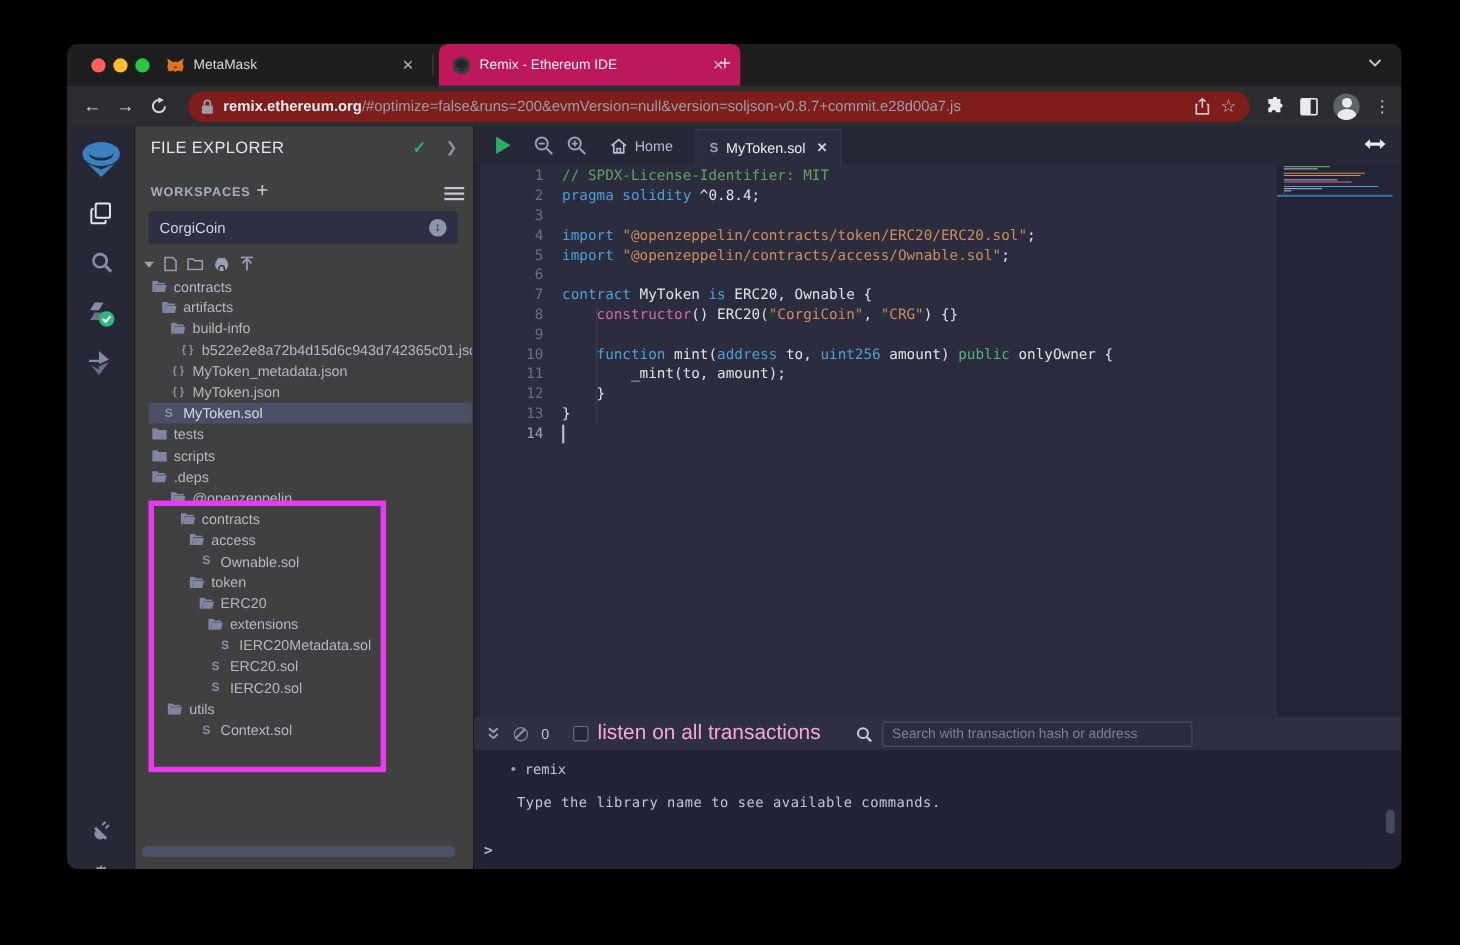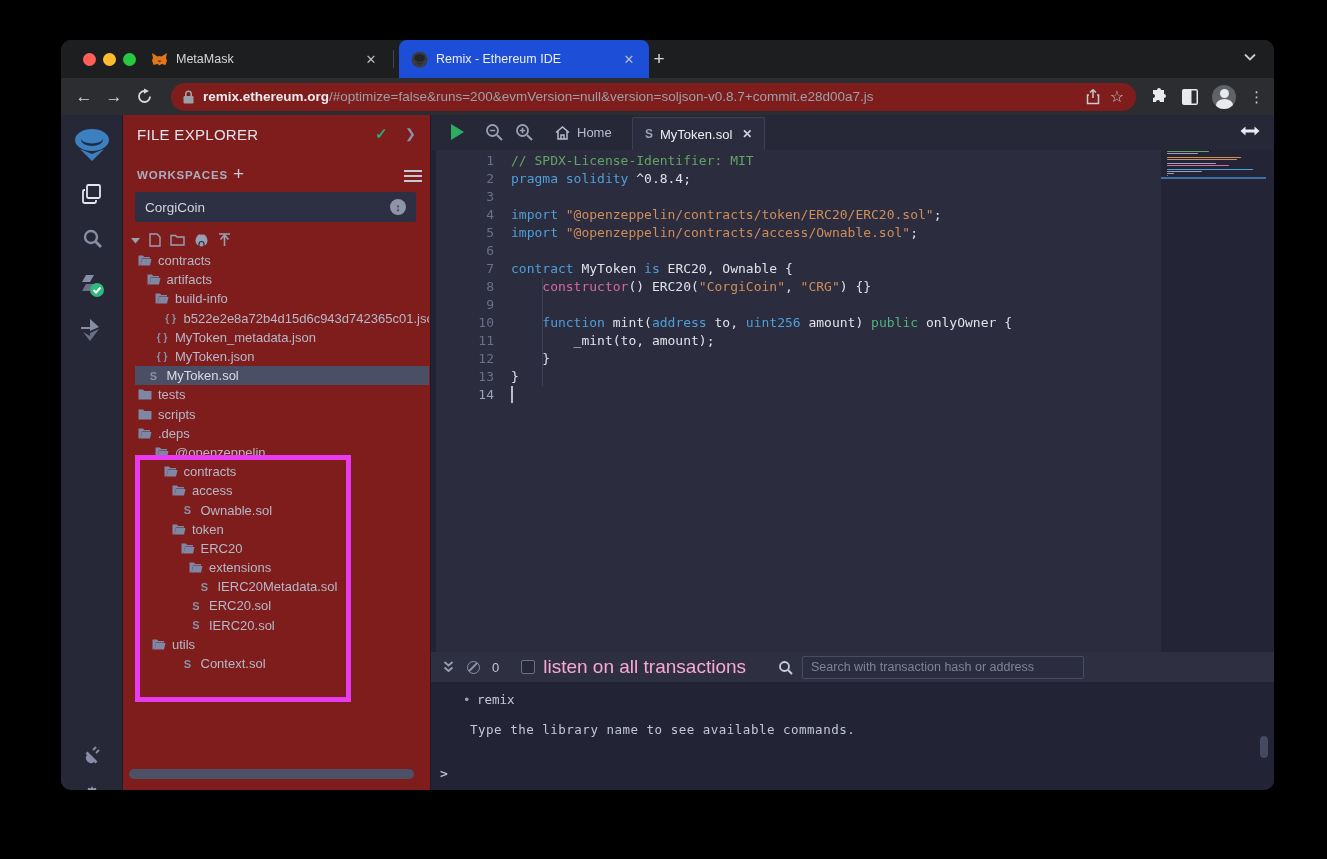--- a/index.html
+++ b/index.html
@@ -7,21 +7,21 @@
 
   .window { position:absolute; left:61px; top:40px; width:1213px; height:750px;
             border-radius:10px; overflow:hidden; background:#222334; }
 
   
   .tabstrip { position:absolute; left:0; top:0; width:100%; height:38px; background:#1d1e20; }
   .traffic { position:absolute; top:12.5px; width:13px; height:13px; border-radius:50%; }
   .t-red{ left:22px; background:#ff5f57; } .t-yellow{ left:42px; background:#febc2e; } .t-green{ left:62px; background:#28c840; }
   .btab { position:absolute; top:0; height:38px; display:flex; align-items:center; gap:8px; padding:0 12px; color:#d5d7da; font-size:12.5px; }
   .btab.inactive { left:78px; width:252px; }
-  .btab.active { left:338px; width:250px; background:#1d4ed8; border-radius:8px 8px 0 0; color:#eceef0; }
+  .btab.active { left:338px; width:274px; background:#be185d; border-radius:8px 8px 0 0; color:#eceef0; }
   .tab-close { margin-left:auto; color:#b9bcc1; font-size:13px; width:16px; text-align:center; }
   .tab-sep { position:absolute; left:332px; top:10px; width:1px; height:18px; background:#44464a; }
   .newtab { position:absolute; left:584px; top:5px; width:28px; height:28px; color:#d5d7da; font-size:19px; text-align:center; line-height:27px; border-radius:50%; }
   .tabchev { position:absolute; right:18px; top:13px; }
 
   .urlbar { position:absolute; left:0; top:38px; width:100%; height:37px; background:#2c2d30; display:flex; align-items:center; }
   .nav-ic { width:30px; text-align:center; font-size:17px; color:#d6d8db; flex:none; }
   .addr { position:relative; flex:none; margin-left:12px; width:965px; height:28px; background:#7f1d1d; border-radius:14px; display:flex; align-items:center; padding:0 12px; }
   .addr .host { color:#e8eaed; font-size:13.5px; font-weight:bold; white-space:nowrap; }
   .addr .rest { color:#9aa0a6; font-size:13.5px; white-space:nowrap; overflow:hidden; flex:1; }
@@ -29,21 +29,21 @@
   .chrome-right { display:flex; align-items:center; gap:13px; margin-left:14px; }
   .avatar { width:24px; height:24px; border-radius:50%; background:#5f6368; position:relative; overflow:hidden; }
   .avatar:before { content:""; position:absolute; left:7.5px; top:4px; width:9px; height:9px; border-radius:50%; background:#e8eaed; }
   .avatar:after { content:""; position:absolute; left:3.5px; top:14px; width:17px; height:12px; border-radius:50%; background:#e8eaed; }
   .dots { color:#c7cad0; font-size:15px; letter-spacing:0; }
 
   
   .content { position:absolute; left:0; top:75px; width:100%; height:675px; display:flex; }
   .rail { width:62px; background:#262737; border-right:1px solid #1b1c29; position:relative; flex:none; }
   .rail-ic { position:absolute; left:0; width:62px; display:flex; justify-content:center; }
-  .filepanel { width:308px; background:#7f1d1d; position:relative; flex:none; border-right:1px solid #1b1c29; }
+  .filepanel { width:308px; background:#404040; position:relative; flex:none; border-right:1px solid #1b1c29; }
   .main { flex:1; position:relative; background:#222334; }
 
   
   .fp-title { position:absolute; left:14px; top:11px; font-size:15px; color:#e3e5ee; letter-spacing:.3px; }
   .fp-check { position:absolute; left:252px; top:10px; color:#27ae80; font-size:15px; font-weight:bold; }
   .fp-chevron { position:absolute; left:282px; top:11px; color:#8a90a8; font-size:13px; }
   .ws-label { position:absolute; left:14px; top:54px; font-size:11.5px; color:#a9aebf; letter-spacing:.8px;font-weight:bold; }
   .ws-plus { position:absolute; left:110px; top:48px; font-size:19px; color:#c5c9d6; }
   .ws-menu { position:absolute; left:281px; top:52px; width:18px; }
   .ws-menu i { display:block; height:2px; background:#c5c9d6; margin:3px 0; }

